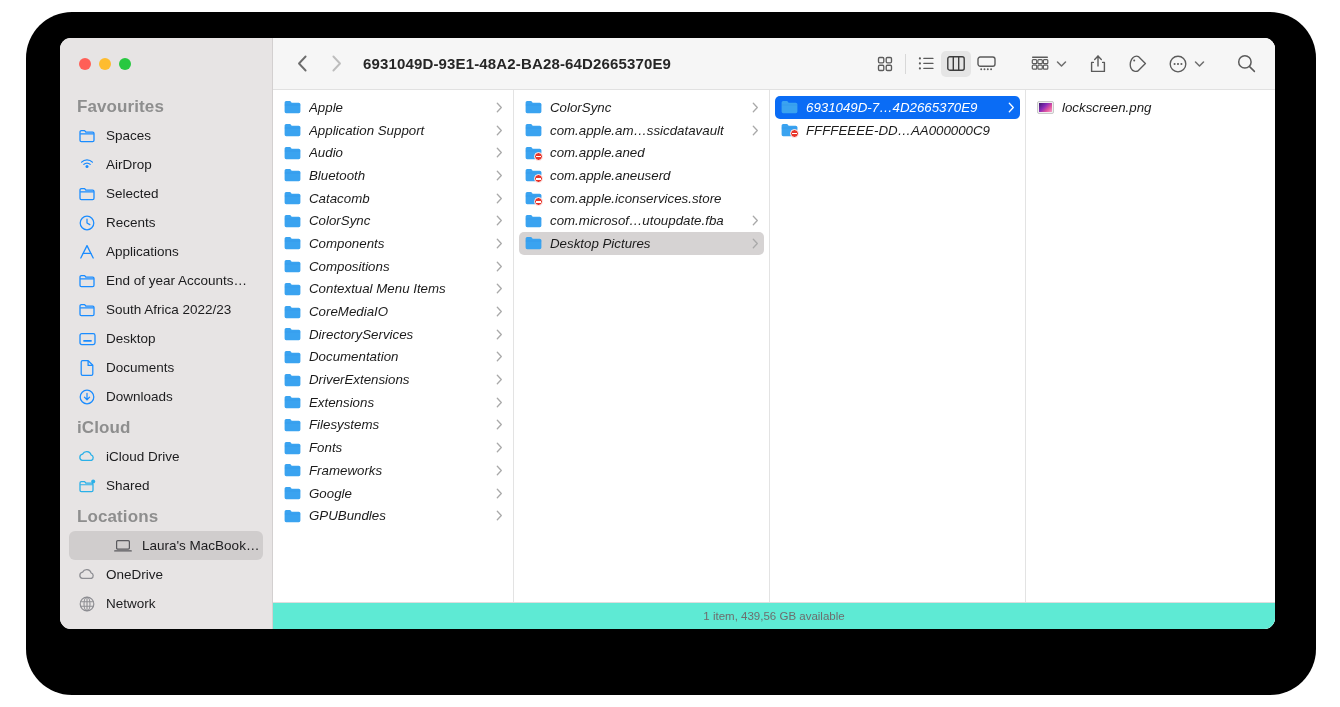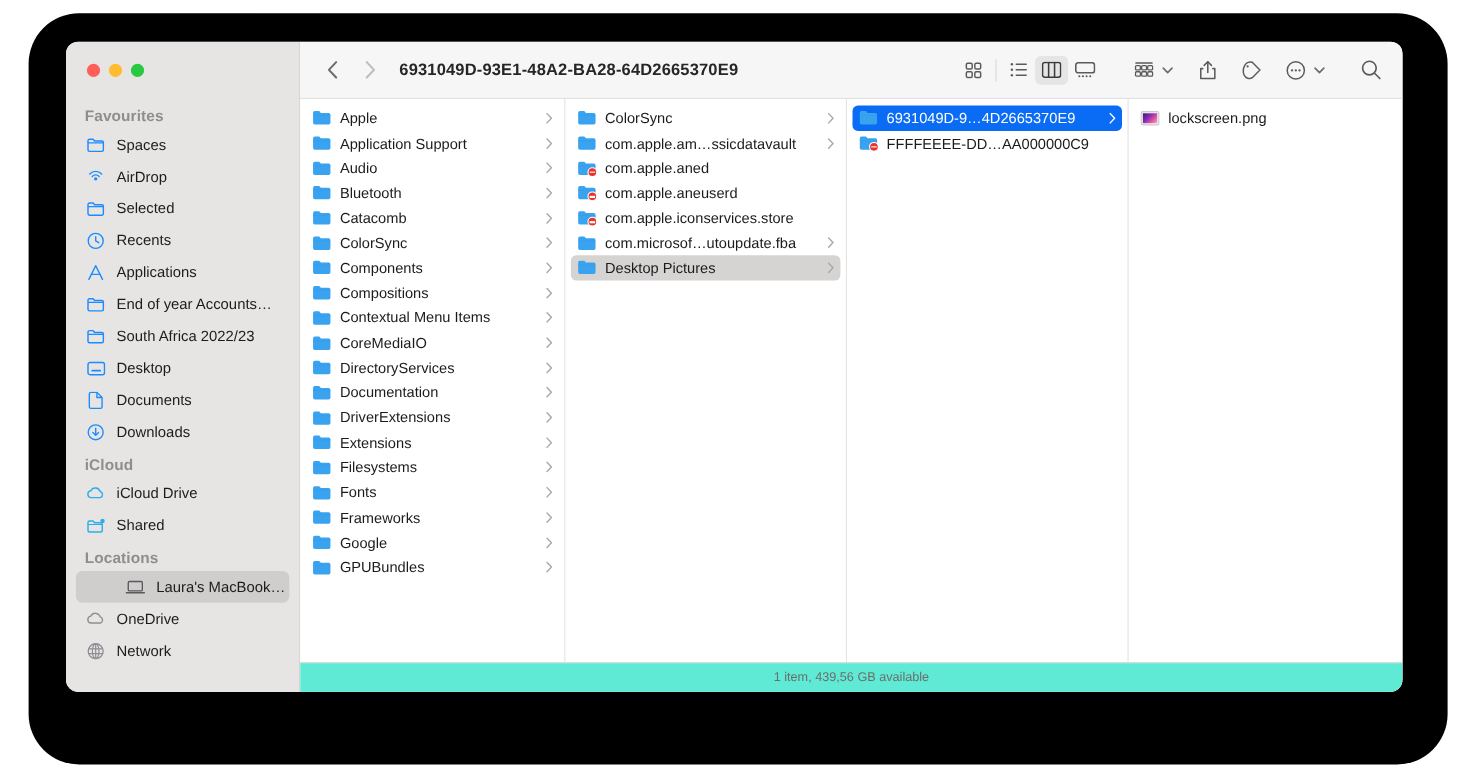--- a/index.html
+++ b/index.html
@@ -51,21 +51,21 @@
     gap: 8px;
   }
   .light { width: 12px; height: 12px; border-radius: 50%; display:block; }
   .light.red    { background: #ff5f57; }
   .light.yellow { background: #febc2e; }
   .light.green  { background: #28c840; }
 
   #sidebar-scroll { flex: 1 1 auto; overflow: hidden; padding-bottom: 4px; }
 
   .sb-group-title {
-    font-size: 14px;
+    font-size: 17px;
     font-weight: bold;
     color: #8e8e8e;
     letter-spacing: 0.1px;
     padding: 7px 0 4px 17px;
   }
   .sb-item {
     height: 29px;
     display: flex; align-items: center;
     margin: 0 9px;
     padding-left: 8px;
@@ -137,20 +137,21 @@
 
   .row {
     height: 22.7px;
     display: flex; align-items: center;
     margin: 0 5px;
     padding: 0 4px 0 5px;
     border-radius: 5px;
     font-size: 13.3px;
     color: #1b1b1b;
     white-space: nowrap;
+    font-style: italic;
   }
   .row.sel-gray { background: #d6d3d3; }
   .row.sel-blue { background: #0a6cf5; color: #ffffff; }
   .row-ico { width: 19px; flex: 0 0 19px; margin-right: 7px; display:flex; align-items:center; justify-content:center; position: relative; }
   .row-label { flex: 1 1 auto; overflow: hidden; text-overflow: ellipsis; }
   .row-chev { flex: 0 0 10px; margin-left: 6px; display:flex; align-items:center; justify-content:center; }
 
   
   #statusbar {
     height: 27px; flex: 0 0 27px;
@@ -795,21 +796,21 @@
             </div>
           </div>
         <div class="col" id="col3">
             <div class="row sel-blue">
               <span class="row-ico">
                 <svg width="17" height="14" viewBox="0 0 17 14" fill="none">
                   <path d="M0.6 2.6 A1.6 1.6 0 0 1 2.2 1 H6.2 L7.7 2.7 H14.8 A1.6 1.6 0 0 1 16.4 4.3 V11.6 A1.6 1.6 0 0 1 14.8 13.2 H2.2 A1.6 1.6 0 0 1 0.6 11.6 Z" fill="#3aa3f0"></path>
                   <path d="M0.6 4.6 H16.4 V5.4 H0.6 Z" fill="#2b93e6" opacity="0.35"></path>
                 </svg>
               </span>
-              <span class="row-label">6931049D-9…4D2665370E9</span>
+              <span class="row-label">6931049D-7…4D2665370E9</span>
               <span class="row-chev">
                 <svg width="7" height="11" viewBox="0 0 7 11" fill="none">
                   <path d="M1.3 1.3 L5.3 5.5 L1.3 9.7" stroke="#ffffff" stroke-width="1.3" stroke-linecap="round" stroke-linejoin="round"></path>
                 </svg>
               </span>
             </div>
             <div class="row">
               <span class="row-ico">
                 <span style="position:relative;display:block;width:17px;height:14px;"><svg width="17" height="14" viewBox="0 0 17 14" fill="none">
                     <path d="M0.6 2.6 A1.6 1.6 0 0 1 2.2 1 H6.2 L7.7 2.7 H14.8 A1.6 1.6 0 0 1 16.4 4.3 V11.6 A1.6 1.6 0 0 1 14.8 13.2 H2.2 A1.6 1.6 0 0 1 0.6 11.6 Z" fill="#3aa3f0"></path>

